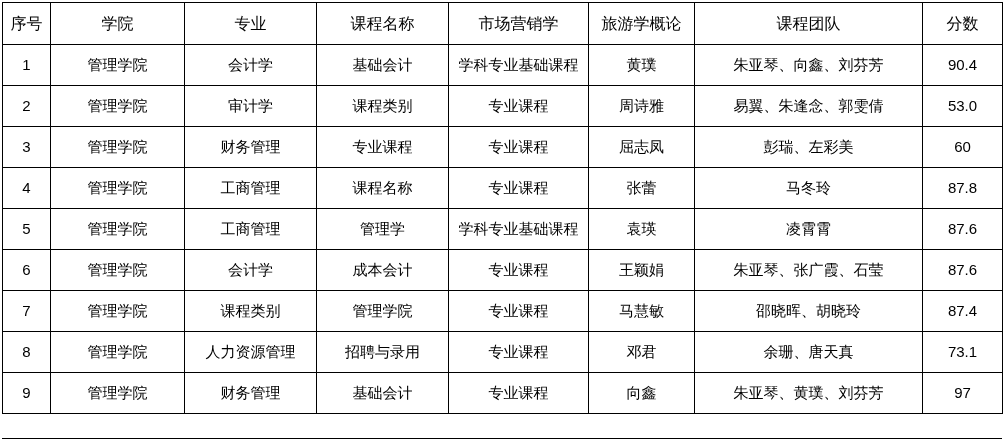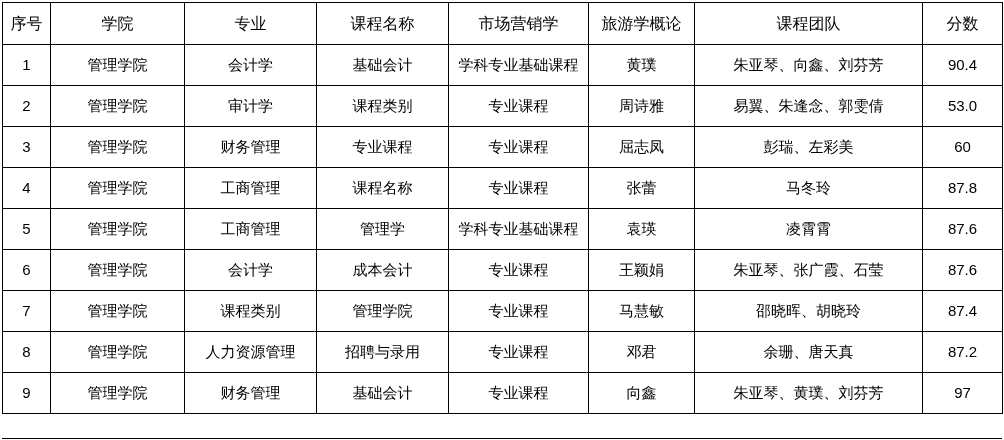--- a/index.html
+++ b/index.html
@@ -165,21 +165,21 @@
         <td class="cell-score">87.4</td>
       </tr>
       <tr>
         <td class="cell-index">8</td>
         <td>管理学院</td>
         <td>人力资源管理</td>
         <td>招聘与录用</td>
         <td>专业课程</td>
         <td>邓君</td>
         <td>余珊、唐天真</td>
-        <td class="cell-score">87.2</td>
+        <td class="cell-score">73.1</td>
       </tr>
       <tr>
         <td class="cell-index">9</td>
         <td>管理学院</td>
         <td>财务管理</td>
         <td>基础会计</td>
         <td>专业课程</td>
         <td>向鑫</td>
         <td>朱亚琴、黄璞、刘芬芳</td>
         <td class="cell-score">97</td>

